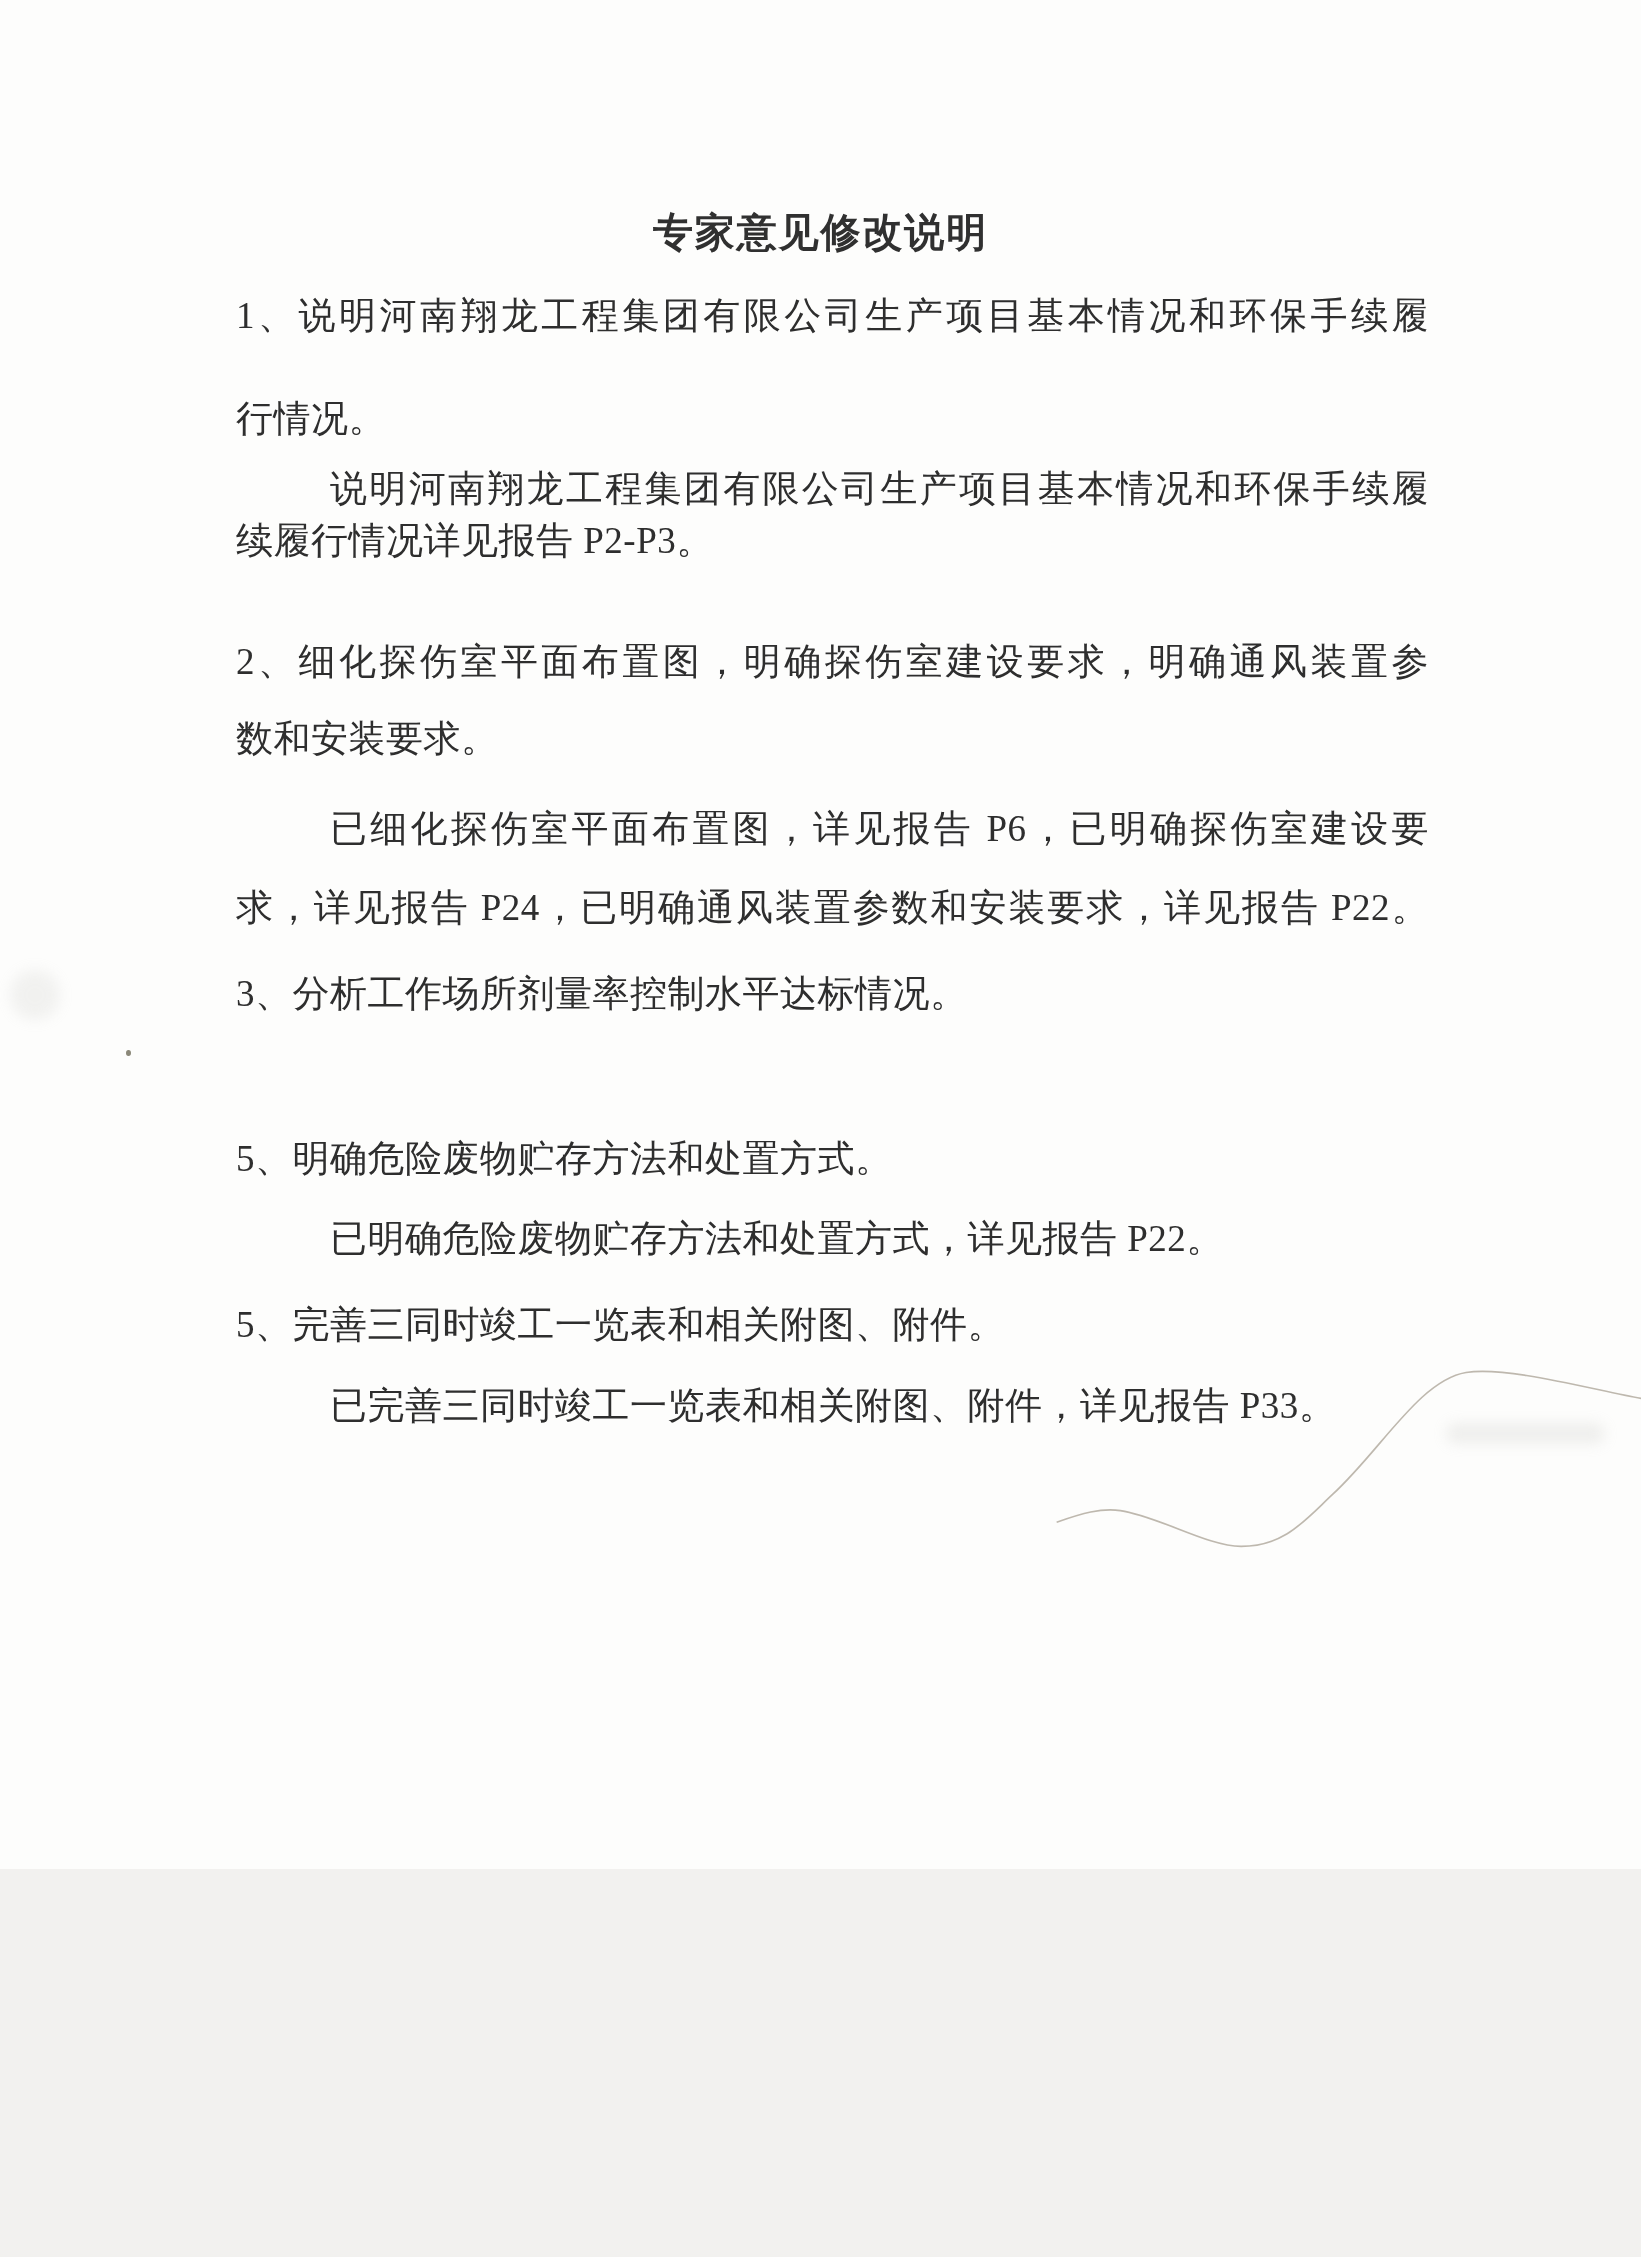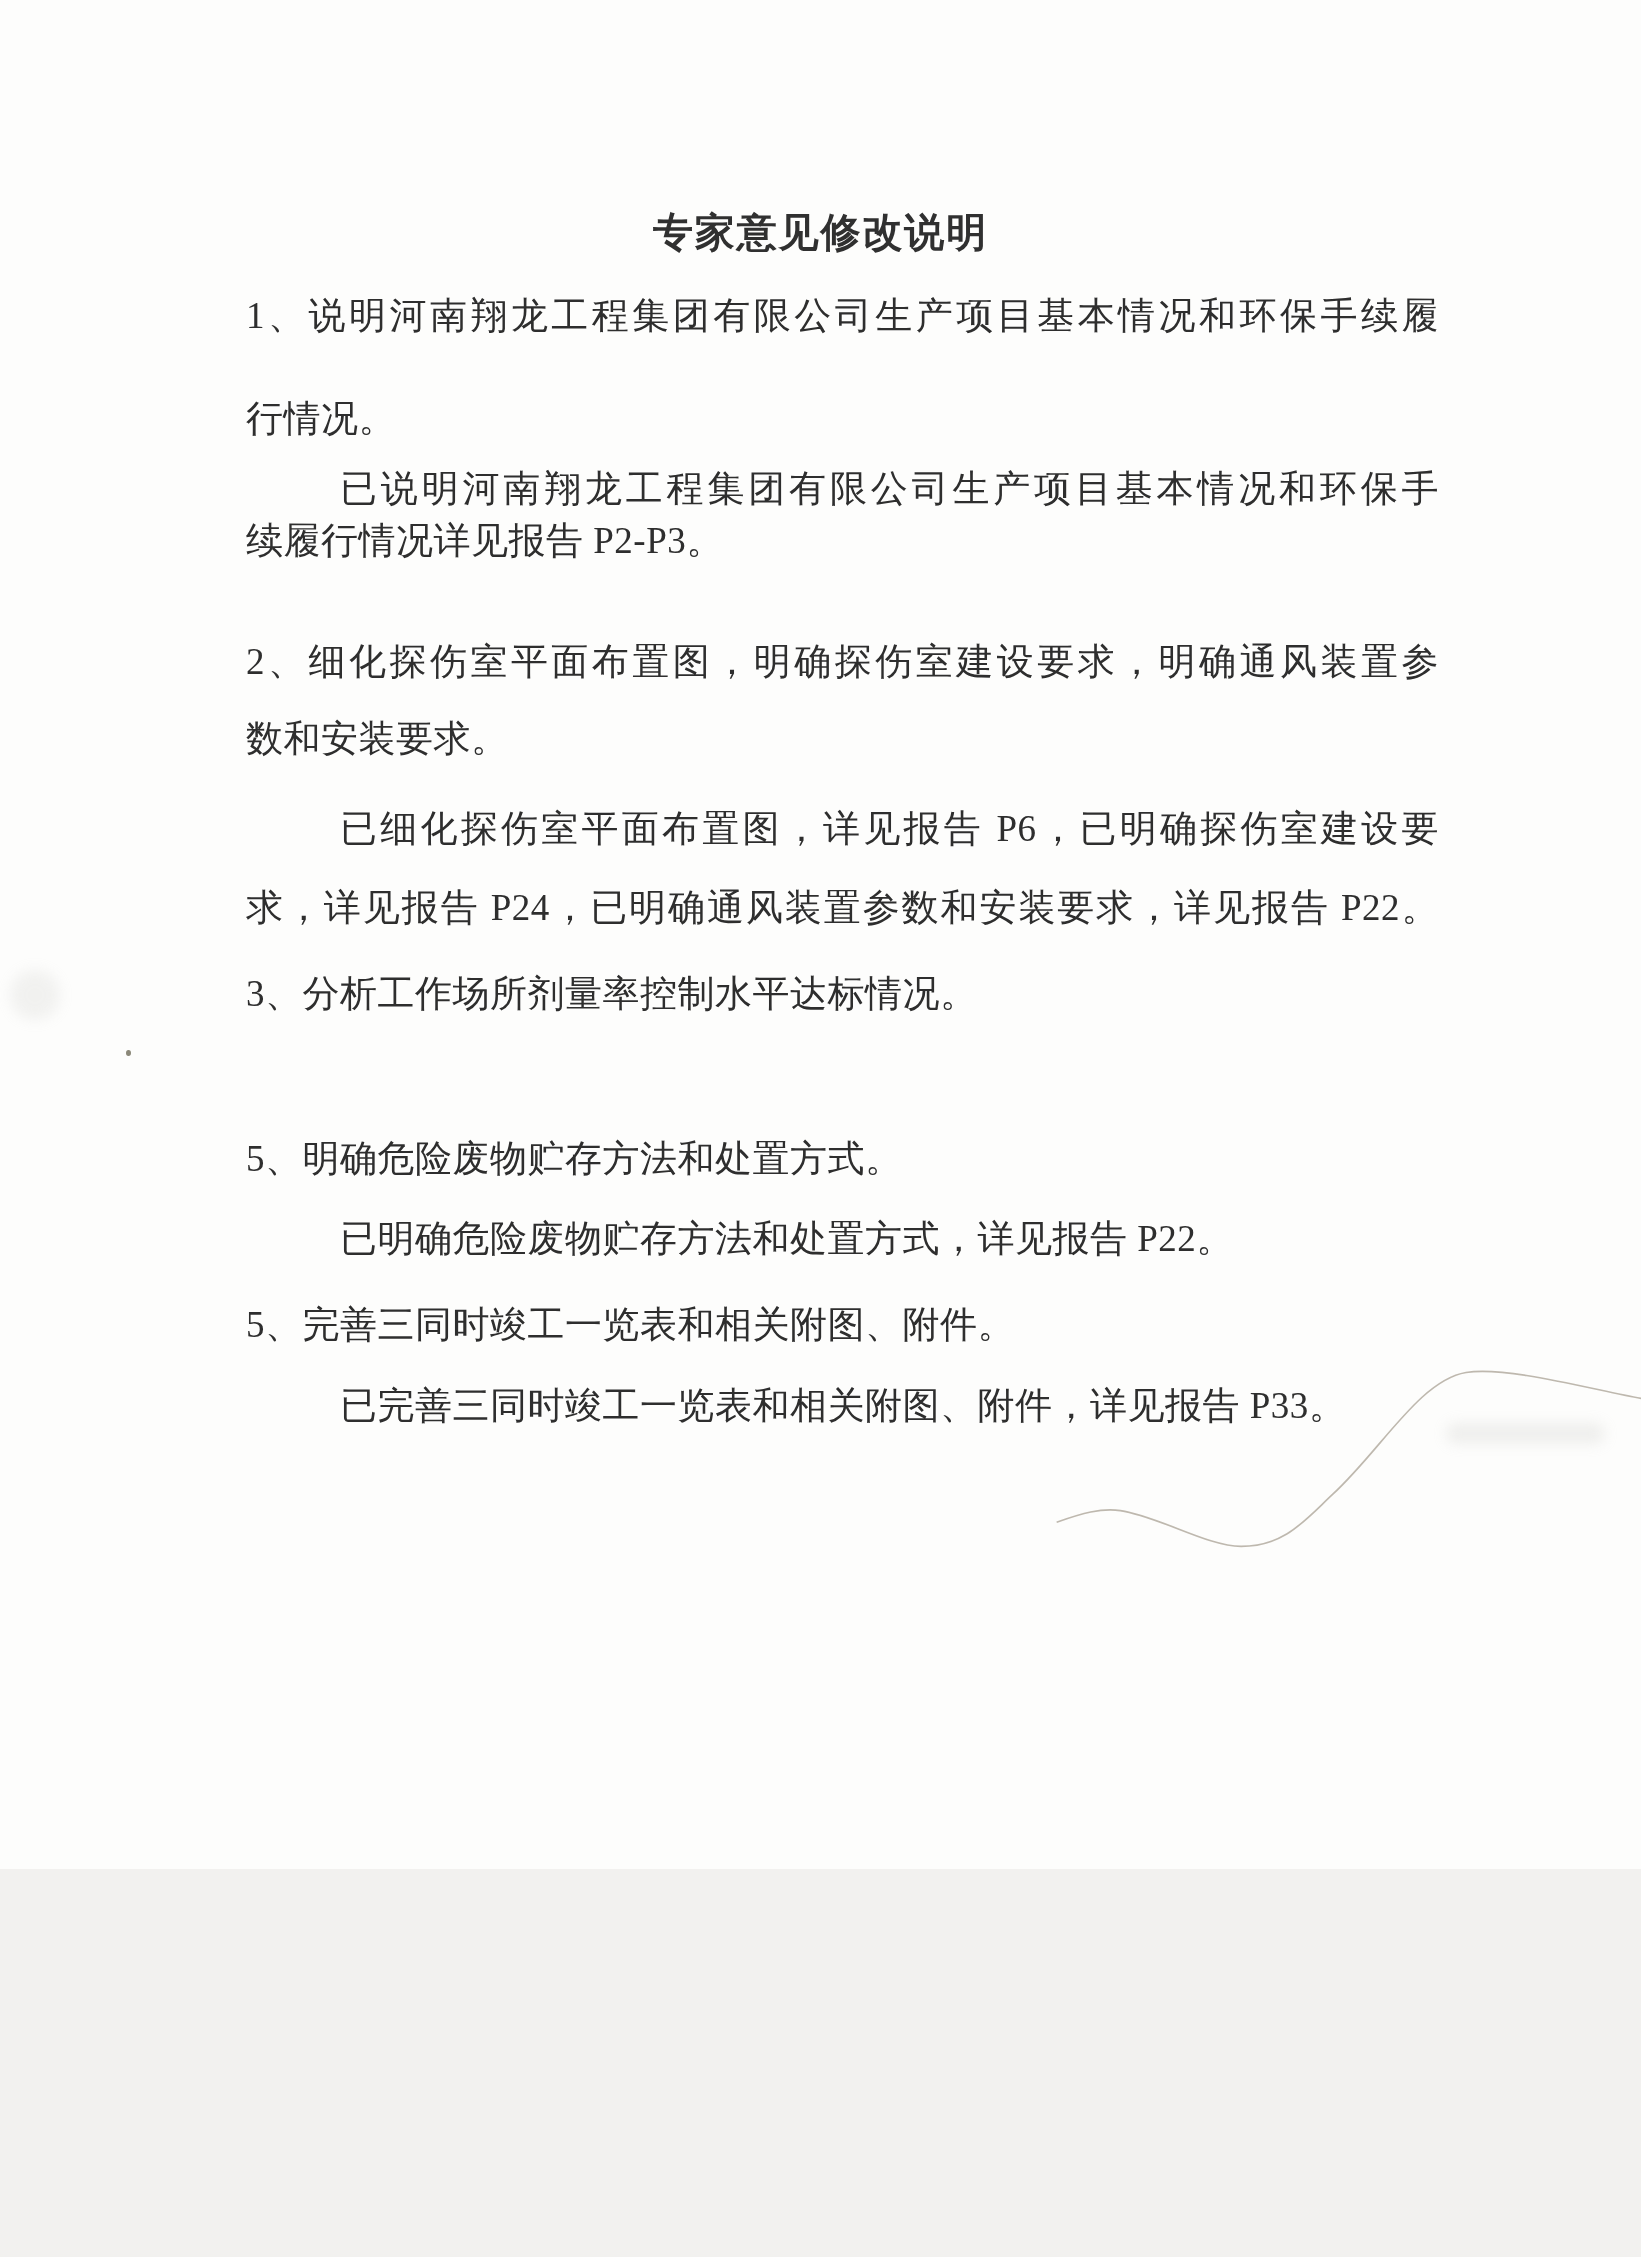--- a/index.html
+++ b/index.html
@@ -31,21 +31,20 @@
   .line {
     position: absolute;
     left: 236px;
     width: 1193px;
     font-size: 37px;
     line-height: 46px;
     letter-spacing: 0.5px;
     color: #2e2e2e;
     text-align: left;
     white-space: normal;
-    margin-left: 10px;
   }
   .line.full {
     text-align: justify;
     text-align-last: justify;
   }
   .line.indent {
     padding-left: 94px;
   }
   
   .crease-svg {
@@ -76,21 +75,21 @@
 </style>
 </head>
 <body>
 
 <div class="page">
 
   <h1 class="doc-title">专家意见修改说明</h1>
 
   <div class="line full" style="top:293px">1、说明河南翔龙工程集团有限公司生产项目基本情况和环保手续履</div>
   <div class="line" style="top:396px">行情况。</div>
-  <div class="line full indent" style="top:466px">已说明河南翔龙工程集团有限公司生产项目基本情况和环保手</div>
+  <div class="line full indent" style="top:466px">说明河南翔龙工程集团有限公司生产项目基本情况和环保手续履</div>
   <div class="line" style="top:518px">续履行情况详见报告 P2-P3。</div>
 
   <div class="line full" style="top:639px">2、细化探伤室平面布置图，明确探伤室建设要求，明确通风装置参</div>
   <div class="line" style="top:716px">数和安装要求。</div>
   <div class="line full indent" style="top:806px">已细化探伤室平面布置图，详见报告 P6，已明确探伤室建设要</div>
   <div class="line full" style="top:885px">求，详见报告 P24，已明确通风装置参数和安装要求，详见报告 P22。</div>
 
   <div class="line" style="top:971px">3、分析工作场所剂量率控制水平达标情况。</div>
 
   <div class="line" style="top:1136px">5、明确危险废物贮存方法和处置方式。</div>

